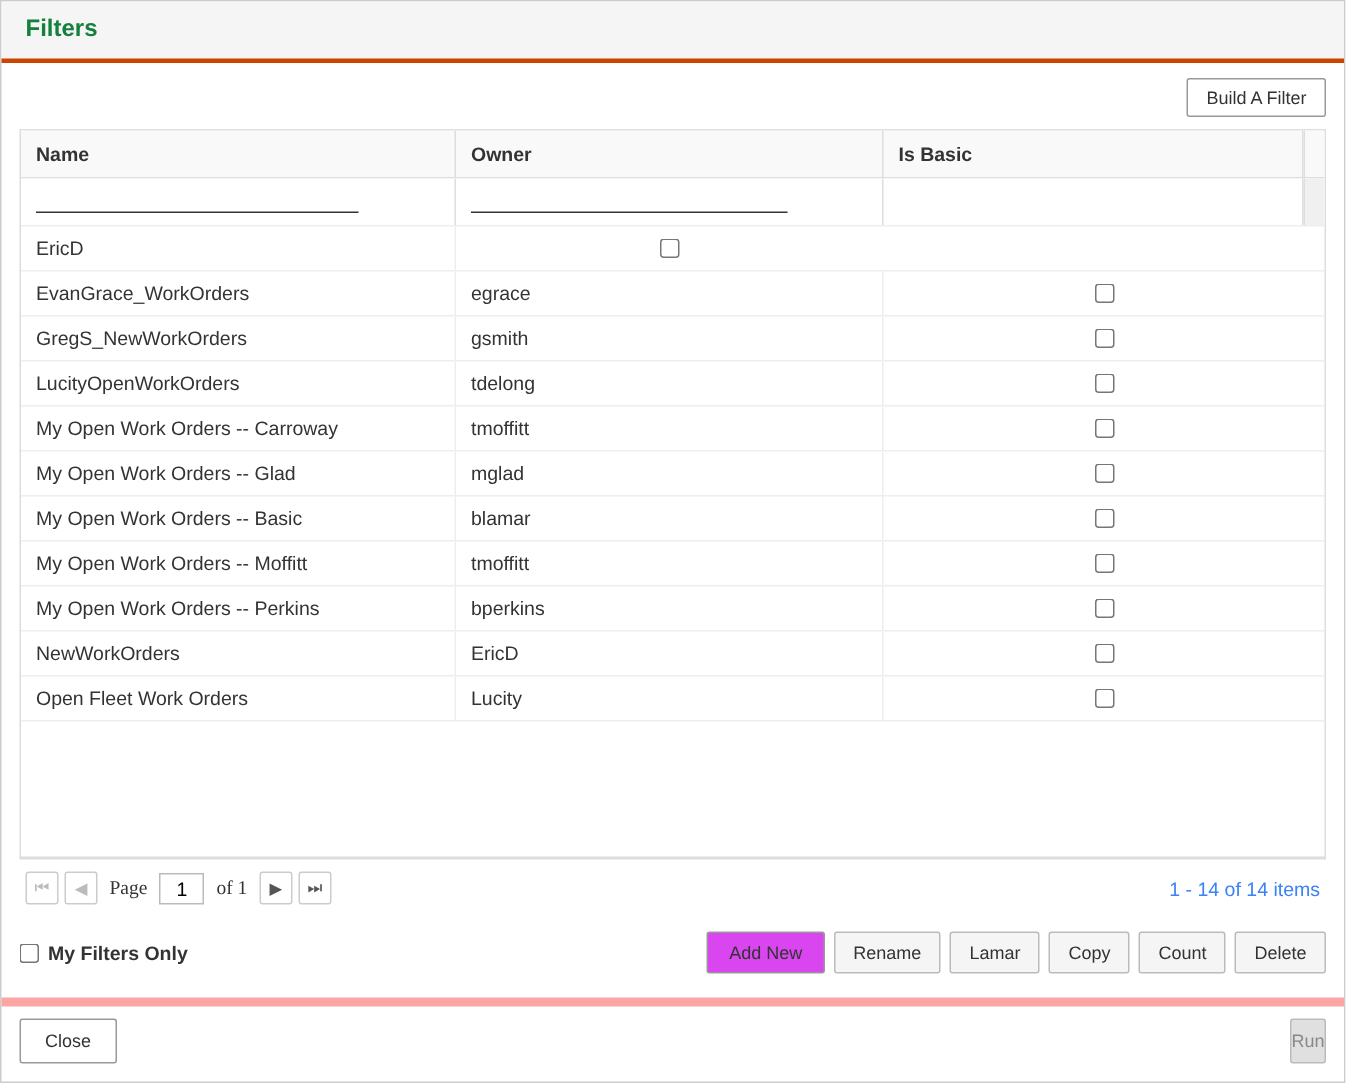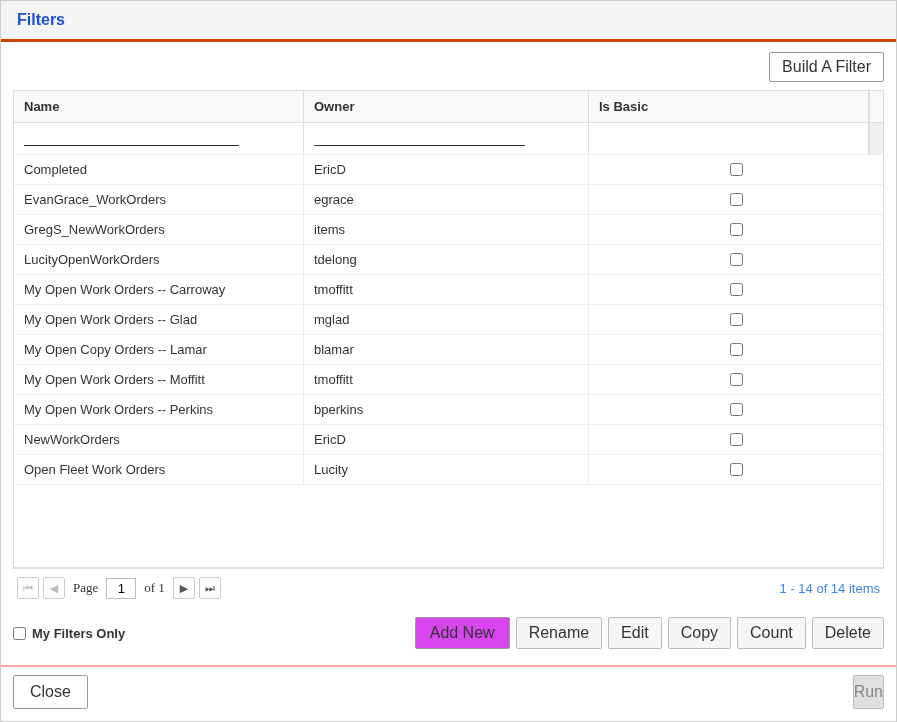--- a/index.html
+++ b/index.html
@@ -21,36 +21,36 @@
       flex-direction: column;
     }
     .dialog-header {
       background: #f5f5f5;
       border-bottom: 3px solid #cc4400;
       padding: 10px 16px;
     }
     .dialog-header h2 {
       font-size: 16px;
       font-weight: bold;
-      color: #1d4ed8;
+      color: #15803d;
     }
     .dialog-body {
       flex: 1;
       display: flex;
       flex-direction: column;
       padding: 10px 12px;
     }
     .toolbar-top {
       display: flex;
       justify-content: flex-end;
       margin-bottom: 8px;
     }
     .btn {
       padding: 5px 12px;
-      font-size: 16px;
+      font-size: 12px;
       border: 1px solid #bbb;
       background: #f5f5f5;
       cursor: pointer;
       color: #333;
       border-radius: 2px;
     }
     .btn-outline {
       border: 1px solid #999;
       background: #fff;
     }
@@ -190,21 +190,21 @@
     .action-buttons {
       display: flex;
       gap: 6px;
       margin-left: auto;
     }
     .dialog-footer {
       display: flex;
       align-items: flex-end;
       justify-content: space-between;
       padding: 8px 12px 12px;
-      border-top: 2px solid #fca5a5;
+      border-top: 6px solid #fca5a5;
     }
     .btn-run {
       background: #e0e0e0;
       border: 1px solid #bbb;
       color: #888;
       cursor: default;
     }
     
     .table-scroll::-webkit-scrollbar { width: 12px; }
     .table-scroll::-webkit-scrollbar-track { background: #f0f0f0; }
@@ -241,36 +241,35 @@
         <div class="filter-input-cell">
           <input type="text" value="" style="">
         </div>
         <div class="filter-input-cell"></div>
         <div class="scrollbar-placeholder"></div>
       </div>
 
       <div class="table-scroll">
 
       <div class="data-row">
-      <div class="data-cell">Completed</div>
       <div class="data-cell">EricD</div>
       <div class="data-cell checkbox-cell">
         <input type="checkbox" style="">
       </div>
     </div>
           <div class="data-row">
       <div class="data-cell">EvanGrace_WorkOrders</div>
       <div class="data-cell">egrace</div>
       <div class="data-cell checkbox-cell">
         <input type="checkbox" style="">
       </div>
     </div>
           <div class="data-row">
       <div class="data-cell">GregS_NewWorkOrders</div>
-      <div class="data-cell">items</div>
+      <div class="data-cell">gsmith</div>
       <div class="data-cell checkbox-cell">
         <input type="checkbox" style="">
       </div>
     </div>
           <div class="data-row">
       <div class="data-cell">LucityOpenWorkOrders</div>
       <div class="data-cell">tdelong</div>
       <div class="data-cell checkbox-cell">
         <input type="checkbox" style="">
       </div>
@@ -283,21 +282,21 @@
       </div>
     </div>
           <div class="data-row">
       <div class="data-cell">My Open Work Orders -- Glad</div>
       <div class="data-cell">mglad</div>
       <div class="data-cell checkbox-cell">
         <input type="checkbox" style="">
       </div>
     </div>
           <div class="data-row">
-      <div class="data-cell">My Open Copy Orders -- Lamar</div>
+      <div class="data-cell">My Open Work Orders -- Basic</div>
       <div class="data-cell">blamar</div>
       <div class="data-cell checkbox-cell">
         <input type="checkbox" style="">
       </div>
     </div>
           <div class="data-row">
       <div class="data-cell">My Open Work Orders -- Moffitt</div>
       <div class="data-cell">tmoffitt</div>
       <div class="data-cell checkbox-cell">
         <input type="checkbox" style="">
@@ -341,21 +340,21 @@
     </div>
 
     <div class="action-row">
       <div class="my-filters-check">
         <input type="checkbox" style="">
         <span>My Filters Only</span>
       </div>
       <div class="action-buttons">
         <button class="btn btn-outline" style="background:#d946ef; border:1px solid #999; padding:6px 14px;">Add New</button>
         <button class="btn">Rename</button>
-        <button class="btn">Edit</button>
+        <button class="btn">Lamar</button>
         <button class="btn">Copy</button>
         <button class="btn">Count</button>
         <button class="btn">Delete</button>
       </div>
     </div>
   </div>
 
   <div class="dialog-footer">
     <button class="btn btn-outline" style="padding:7px 16px;">Close</button>
     <button class="btn btn-run" style="padding:7px 0;margin-left:48px;">Run</button>

